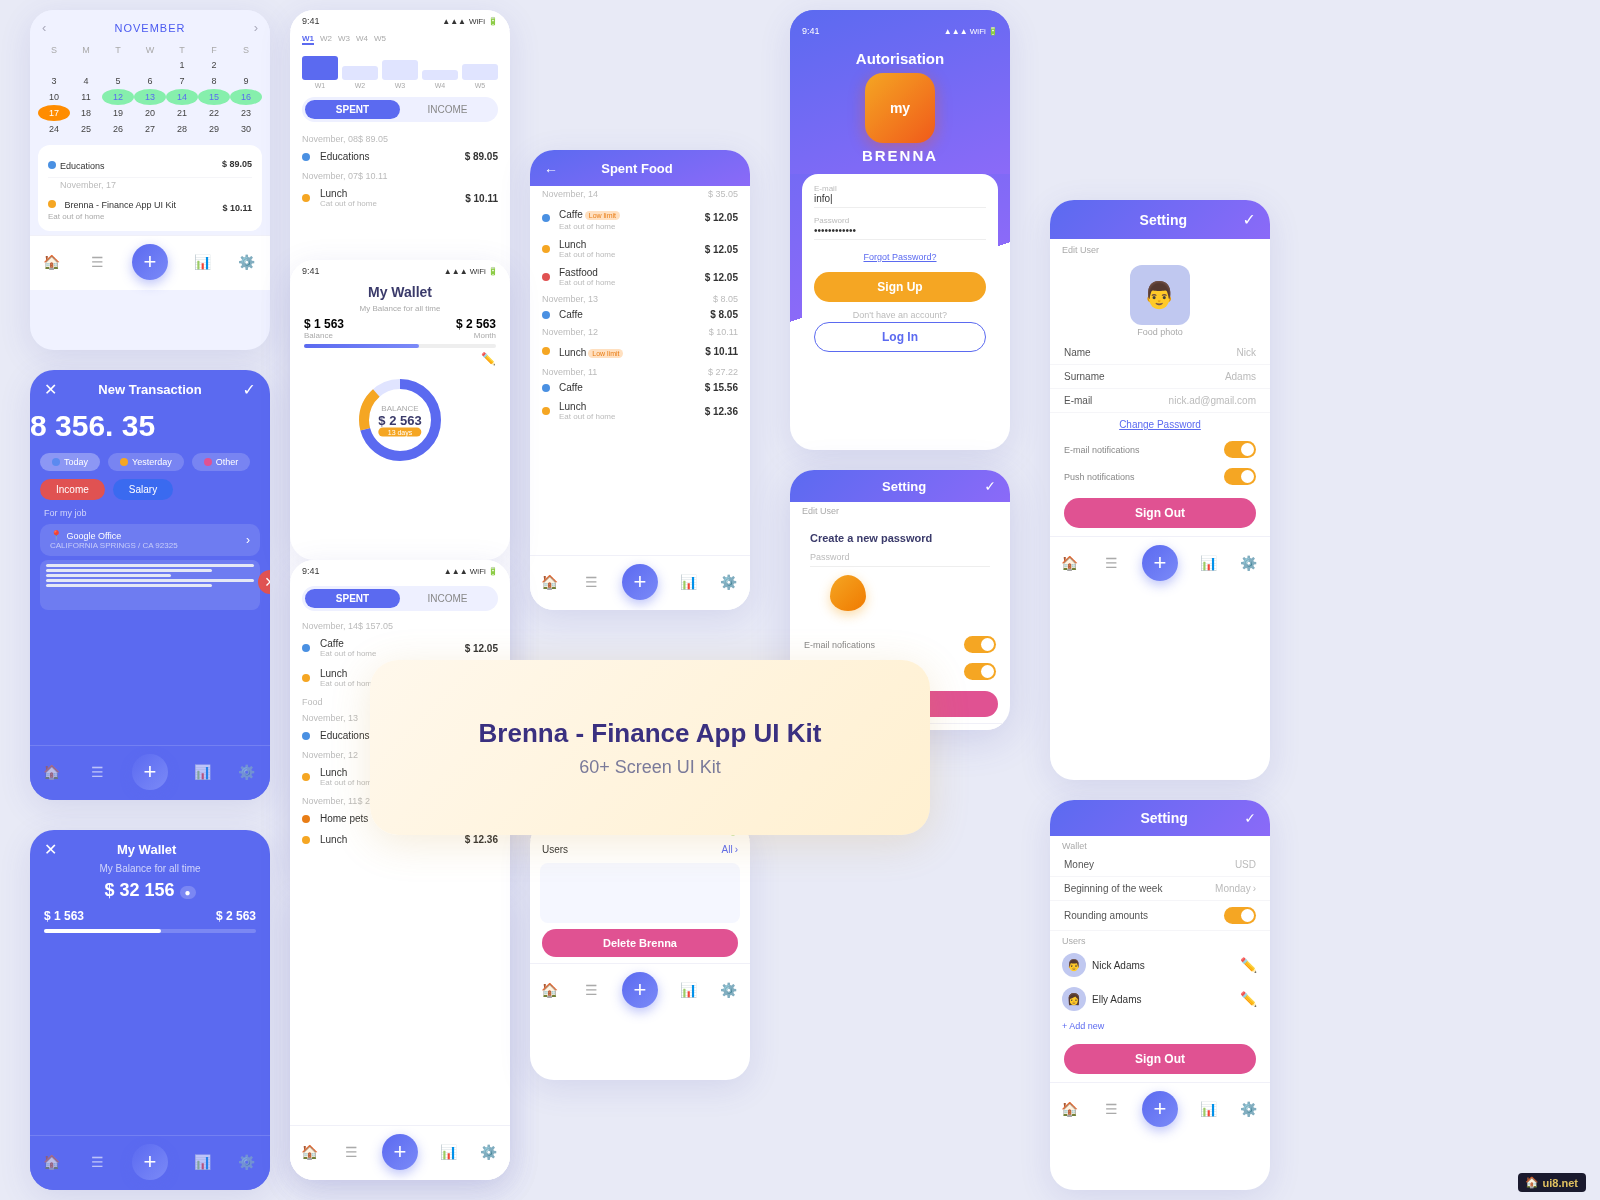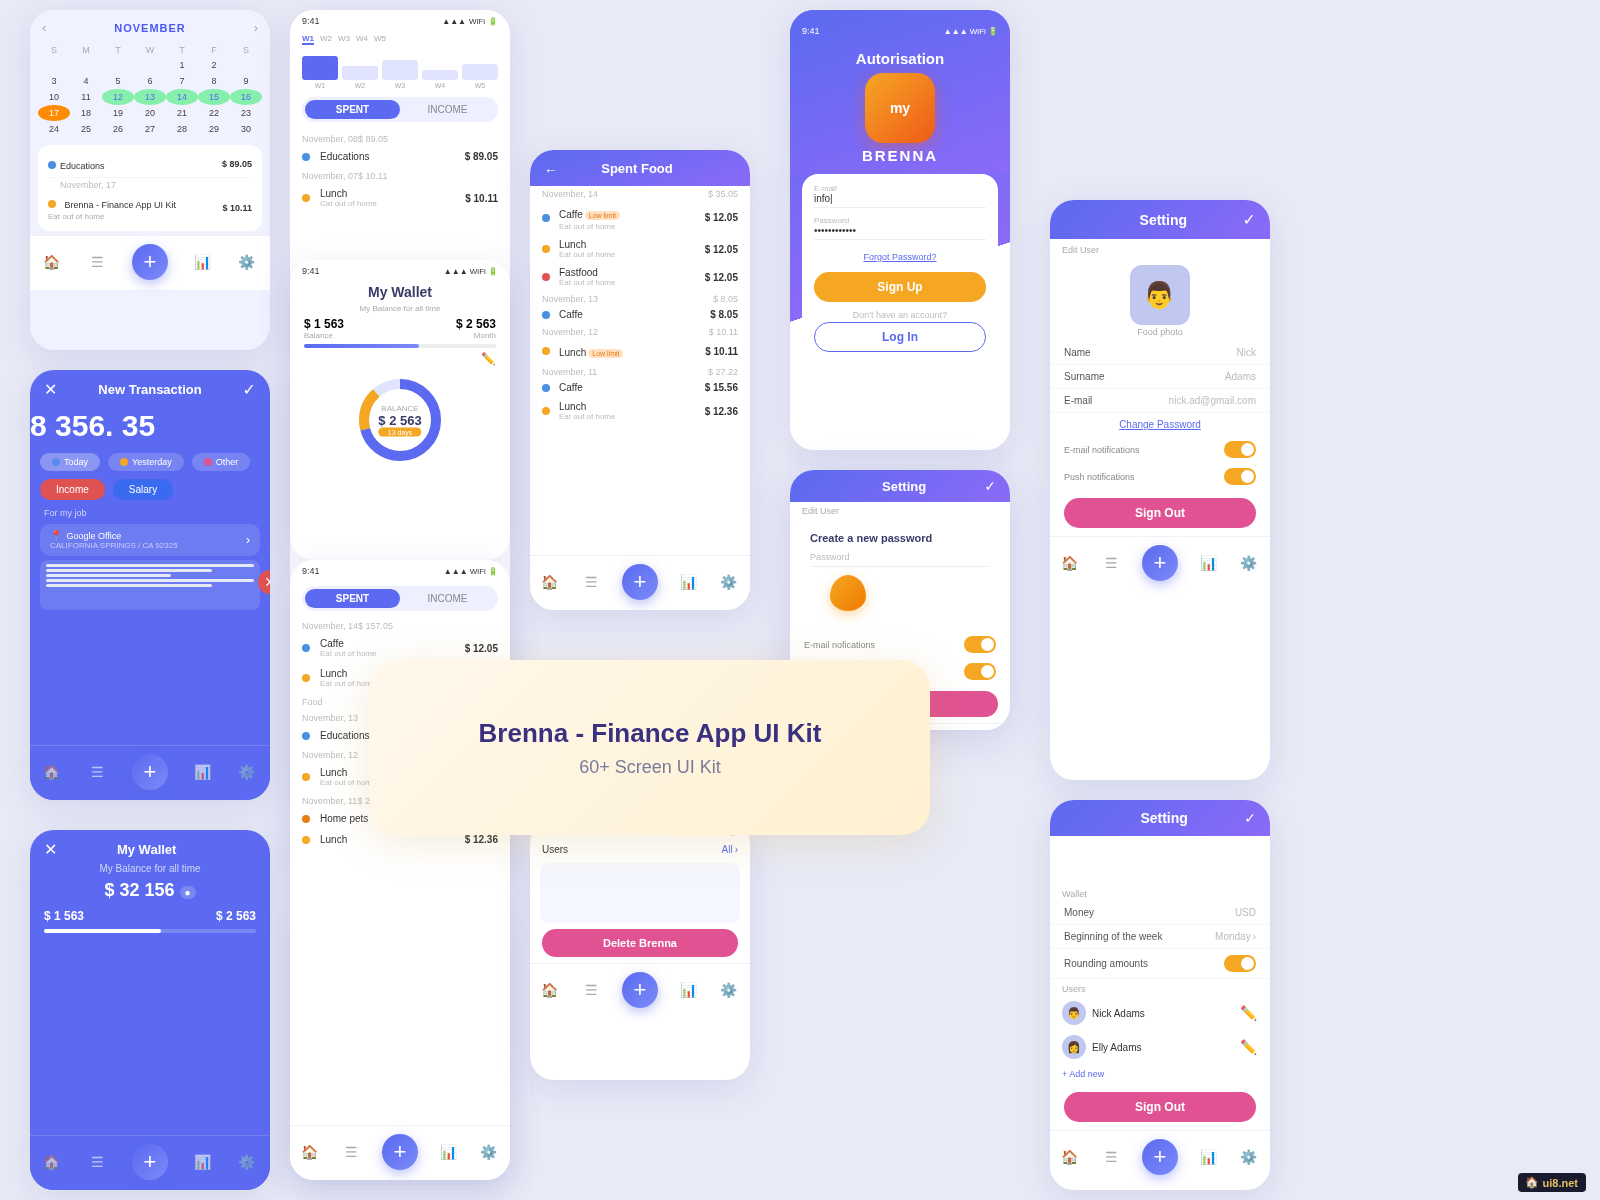--- a/index.html
+++ b/index.html
@@ -48,21 +48,21 @@
       display: flex; align-items: center; justify-content: center; color: #fff; font-size: 22px; line-height:1;
       box-shadow: 0 4px 12px rgba(91,106,240,0.4);
     }
 
     
     .phone-calendar {
       left: 30px; top: 10px; width: 240px; height: 340px;
       background: #f0f2ff;
     }
     .cal-header { background: #f0f2ff; padding: 10px 12px 4px; display:flex; align-items:center; justify-content:space-between; }
-    .cal-month { font-size: 11px; font-weight: 700; color: #4a5af0; letter-spacing:1px; }
+    .cal-month { font-size: 11px; font-weight: 400; color: #4a5af0; letter-spacing:1px; }
     .cal-nav { color: #aab; font-size: 13px; cursor:pointer; }
     .cal-grid { padding: 4px 8px; }
     .cal-days-header { display:grid; grid-template-columns: repeat(7,1fr); text-align:center; }
     .cal-day-label { font-size: 9px; color: #aaa; padding: 2px 0; }
     .cal-days { display:grid; grid-template-columns: repeat(7,1fr); text-align:center; }
     .cal-day { font-size: 9px; color: #444; padding: 3px 1px; border-radius: 50%; cursor:pointer; }
     .cal-day.selected { background: #5b6af0; color: #fff; border-radius: 50%; }
     .cal-day.range { background: #86efac; color: #5b6af0; }
     .cal-day.today { background: #ff8c00; color: #fff; border-radius: 50%; }
     .cal-day.empty { color: transparent; }
@@ -740,21 +740,21 @@
     
   </div>
 </div>
 
 <div class="phone phone-setting2">
   <div class="phone-setting2-header">
     <span style="width:20px;"></span>
     <span style="font-size:14px;font-weight:700;color:#fff;">Setting</span>
     <span style="color:#fff;font-size:14px;">✓</span>
   </div>
-  <div style="font-size:9px;color:#aaa;padding:5px 12px 2px;margin-top:48px;">Wallet</div>
+  <div style="font-size:9px;color:#aaa;padding:5px 12px 2px;">Wallet</div>
   <div class="setting-row">
     <span class="setting-row-label">Money</span>
     <span class="setting-row-value">USD</span>
   </div>
   <div class="setting-row">
     <span class="setting-row-label">Beginning of the week</span>
     <span class="setting-row-value" style="display:flex;align-items:center;gap:2px;">Monday <span>›</span></span>
   </div>
   <div class="setting-row">
     <span class="setting-row-label">Rounding amounts</span>

